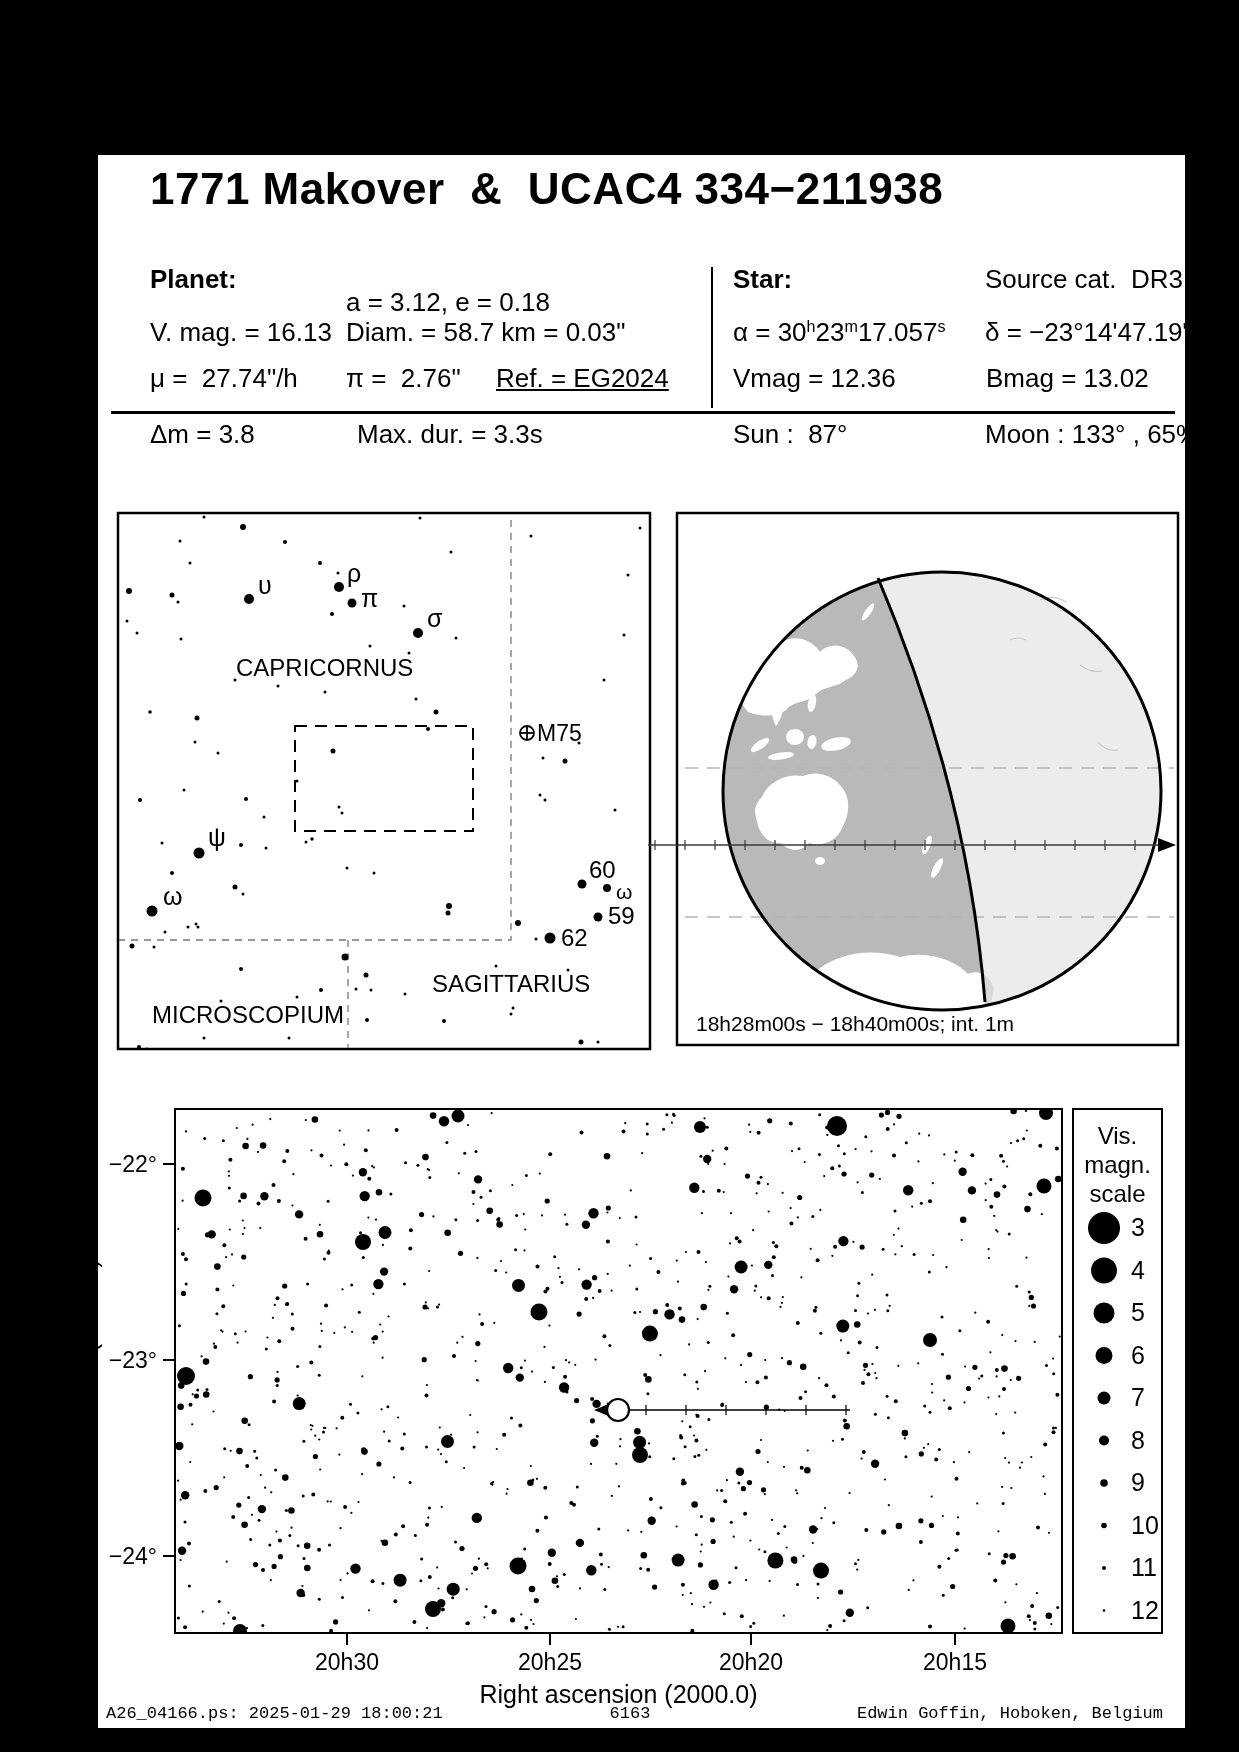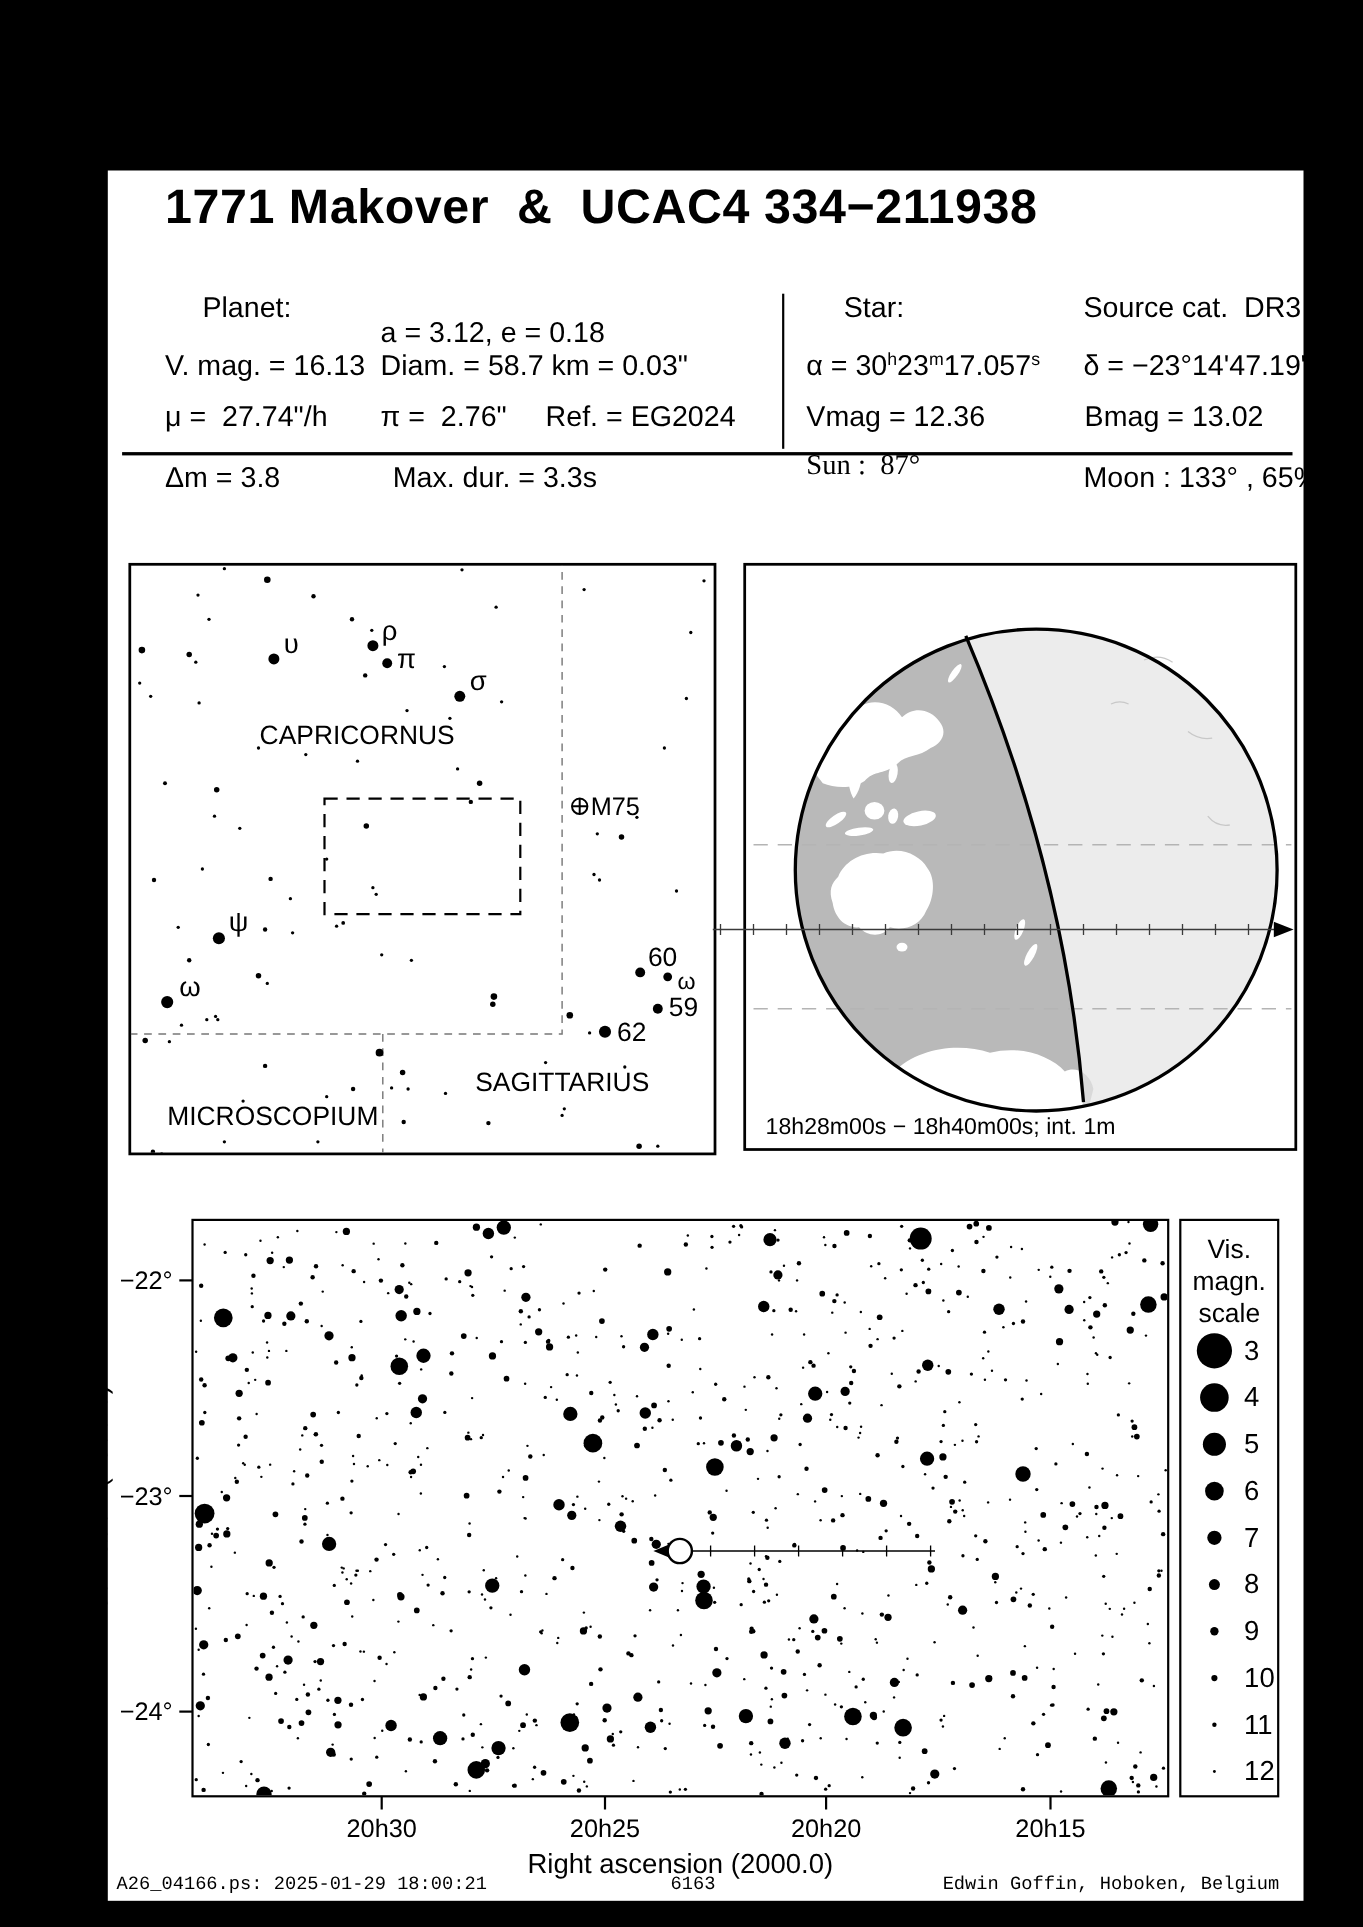--- a/index.html
+++ b/index.html
@@ -3,21 +3,21 @@
 <meta charset="utf-8">
 <style>
   html,body{margin:0;padding:0;background:#000;}
   .page{position:relative;width:1239px;height:1752px;background:#000;overflow:hidden;
         font-family:"Liberation Sans", sans-serif;color:#000;}
   .paper{position:absolute;left:98px;top:155px;width:1087px;height:1573px;background:#fff;}
   .abs{position:absolute;white-space:pre;}
   .t-title{font-size:44px;font-weight:bold;letter-spacing:0.5px;}
   .t-date{font-size:30px;}
   .t-cell{font-size:26px;}
-  .t-bold{font-weight:normal;margin-left:34px;}
+  .t-bold{font-weight:bold;}
   .sup{font-size:62%;vertical-align:0.55em;}
   .divider{position:absolute;background:#000;}
   .footer{font-family:"Liberation Mono","DejaVu Sans Mono",monospace;font-size:17px;}
   svg{position:absolute;left:0;top:0;}
   text{fill:#000;}
 </style>
 </head>
 <body>
 
 <div class="page">
@@ -30,30 +30,30 @@
   <div class="abs t-cell t-bold" style="left:733px;top:264px;">Star:</div>
   <div class="abs t-cell" style="left:985px;top:264px;">Source cat.  DR3</div>
 
   <div class="abs t-cell" style="left:150px;top:317px;">V. mag. = 16.13</div>
   <div class="abs t-cell" style="left:346px;top:317px;">Diam. = 58.7 km = 0.03"</div>
   <div class="abs t-cell" style="left:733px;top:317px;"><span>α = 30</span><span class="sup">h</span><span>23</span><span class="sup">m</span><span>17.057</span><span class="sup">s</span></div>
   <div class="abs t-cell" style="left:985px;top:317px;">δ = −23°14'47.19"</div>
 
   <div class="abs t-cell" style="left:150px;top:363px;">μ =  27.74"/h</div>
   <div class="abs t-cell" style="left:346px;top:363px;">π =  2.76"</div>
-  <div class="abs t-cell" style="left:496px;top:363px;">Ref. = EG2024</div>
+  <div class="abs t-cell" style="left:496px;top:363px;text-decoration:underline;">Ref. = EG2024</div>
   <div class="abs t-cell" style="left:733px;top:363px;">Vmag = 12.36</div>
   <div class="abs t-cell" style="left:973px;top:363px;margin-left:13px;">Bmag = 13.02</div>
 
   <div class="divider" style="left:711px;top:267px;width:2px;height:141px;"></div>
   <div class="divider" style="left:111px;top:411px;width:1064px;height:3px;"></div>
 
   <div class="abs t-cell" style="left:150px;top:419px;">Δm = 3.8</div>
   <div class="abs t-cell" style="left:357px;top:419px;">Max. dur. = 3.3s</div>
-  <div class="abs t-cell" style="left:733px;top:408px;font-family:Liberation Serif, serif;">Sun :  87°</div>
+  <div class="abs t-cell" style="left:733px;top:419px;">Sun :  87°</div>
   <div class="abs t-cell" style="left:985px;top:419px;">Moon : 133° , 65%</div>
 
   <svg id="charts" width="1239" height="1752">
       <defs>
         <clipPath id="cclip">
           <rect x="119" y="514" width="530" height="534"></rect>
         </clipPath>
         <clipPath id="globeclip">
           <circle cx="942" cy="791" r="218"></circle>
         </clipPath>

